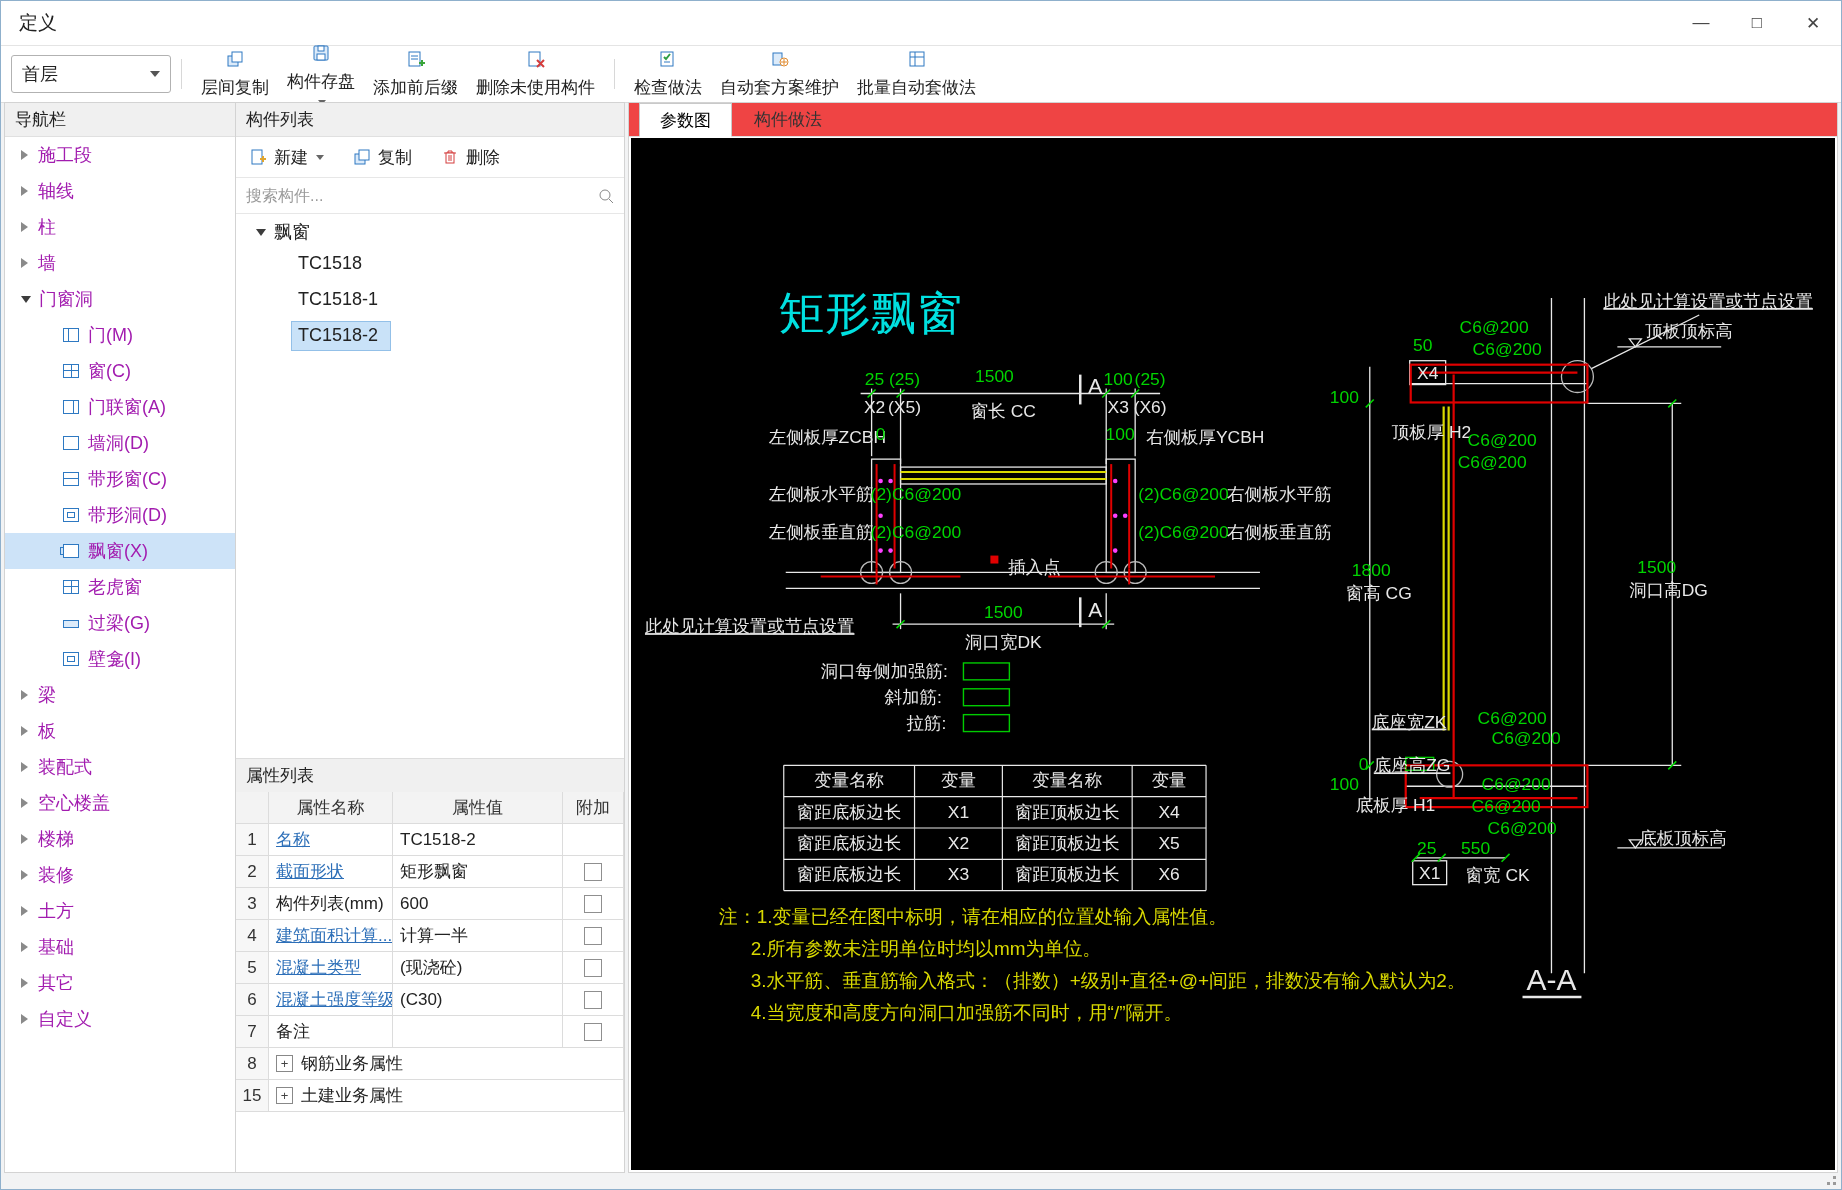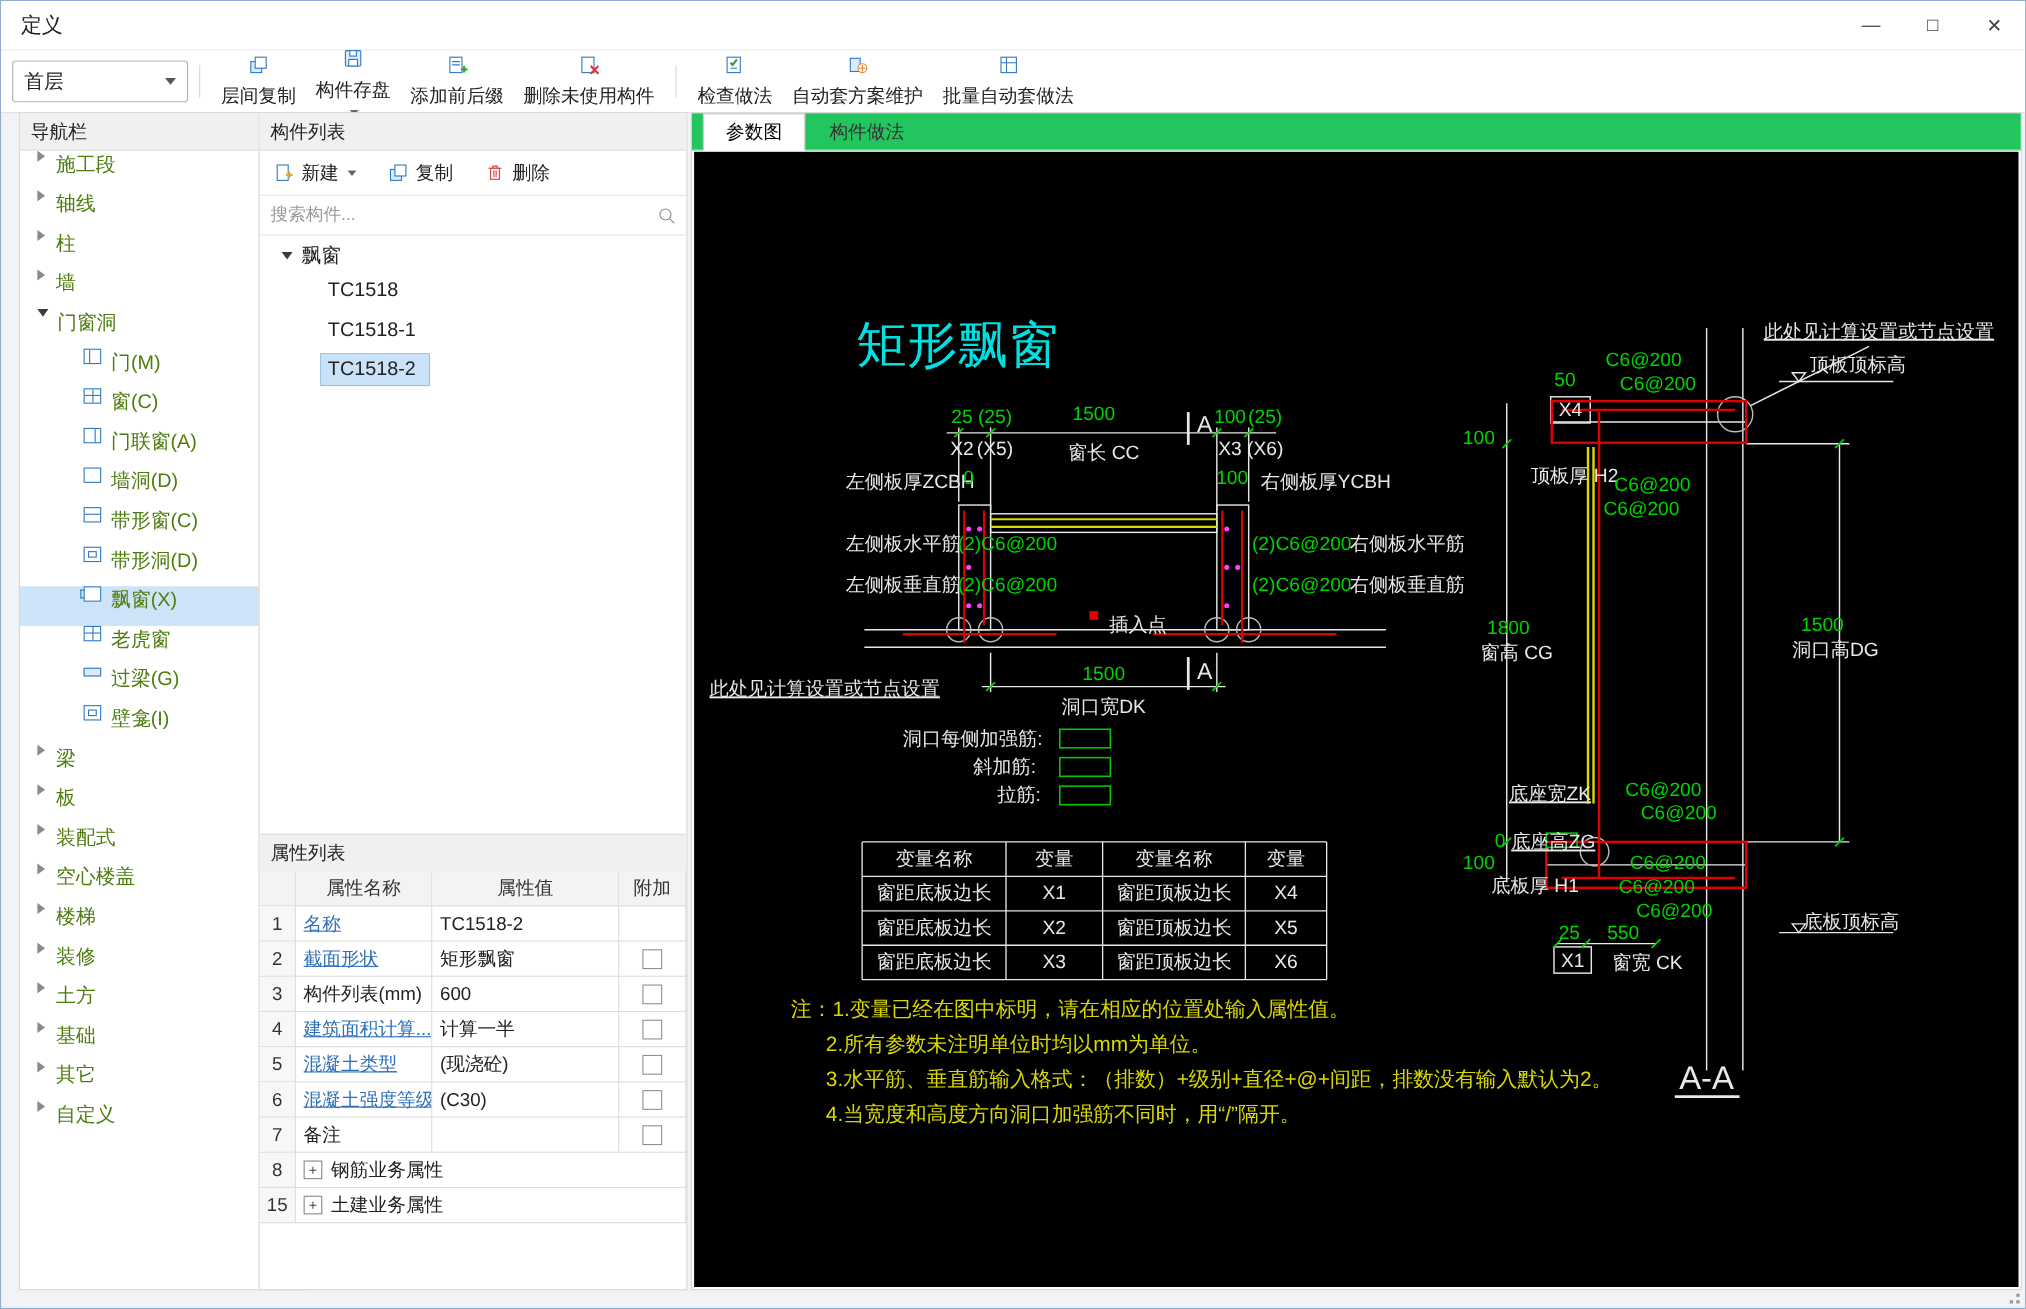--- a/index.html
+++ b/index.html
@@ -16,27 +16,27 @@
   
   .toolbar{height:56px;background:#fff;border-bottom:1px solid #dcdcdc;display:flex;align-items:center;padding:0 10px;}
   .floor-select{width:138px;height:36px;border:1px solid #b2b2b2;border-radius:3px;background:#fff;display:flex;align-items:center;justify-content:space-between;padding:0 10px;font-size:18px;color:#222;}
   .caret{width:0;height:0;border-left:5px solid transparent;border-right:5px solid transparent;border-top:6px solid #555;}
   .tb-sep{width:1px;height:30px;background:#d8d8d8;margin:0 10px;}
   .tb-btn{display:flex;align-items:center;gap:7px;font-size:17px;color:#222;padding:6px 9px;white-space:nowrap;flex-direction:column;}
   .tb-btn svg{flex:none;}
   .sm-caret{width:0;height:0;border-left:4px solid transparent;border-right:4px solid transparent;border-top:5px solid #666;margin-left:2px;}
   
   .panel{position:absolute;top:101px;bottom:16px;background:#fff;border:1px solid #d3d3d3;box-sizing:border-box;}
-  #nav-panel{left:16px;width:260px;}
+  #nav-panel{left:3px;width:260px;}
   #mid-panel{left:234px;width:390px;}
   #right-panel{left:627px;right:3px;}
   .panel-hd{height:33px;background:#f0f0f0;border-bottom:1px solid #e0e0e0;display:flex;align-items:center;padding-left:10px;font-size:17px;color:#222;}
   
   .nav-tree{position:absolute;top:34px;left:0;right:0;bottom:0;overflow:hidden;}
-  .nav-item{height:36px;display:flex;align-items:flex-start;font-size:18px;color:#4d7c0f;padding-left:16px;}
+  .nav-item{height:36px;display:flex;align-items:center;font-size:18px;color:#a21caf;padding-left:16px;}
   .nav-item .tri-r{width:0;height:0;border-left:7px solid #8a8a8a;border-top:5px solid transparent;border-bottom:5px solid transparent;margin-right:10px;flex:none;}
   .nav-item .tri-d{width:0;height:0;border-top:7px solid #3c3c3c;border-left:5px solid transparent;border-right:5px solid transparent;margin-right:8px;flex:none;}
   .nav-item.child{padding-left:58px;}
   .nav-item.sel{background:#cde3f8;}
   .nicon{width:16px;height:14px;border:1px solid #2e79c2;background:#fff;position:relative;margin-right:9px;flex:none;box-sizing:border-box;}
   .nicon.grid::before{content:"";position:absolute;left:48%;top:0;bottom:0;border-left:1px solid #2e79c2;}
   .nicon.grid::after{content:"";position:absolute;top:44%;left:0;right:0;border-top:1px solid #2e79c2;}
   .nicon.vsplit::before{content:"";position:absolute;left:30%;top:0;bottom:0;border-left:1px solid #2e79c2;}
   .nicon.vsplit2::before{content:"";position:absolute;left:62%;top:0;bottom:0;border-left:1px solid #2e79c2;}
   .nicon.hsplit::after{content:"";position:absolute;top:44%;left:0;right:0;border-top:1px solid #2e79c2;}
@@ -61,21 +61,21 @@
   .prow.span2{grid-template-columns:33px 355px;}
   .pc{border-right:1px solid #dcdcdc;border-bottom:1px solid #dcdcdc;display:flex;align-items:center;padding:0 7px;font-size:17px;color:#222;box-sizing:border-box;overflow:hidden;white-space:nowrap;}
   .pc.num{justify-content:center;background:#f7f7f7;color:#333;padding:0;}
   .pc.center{justify-content:center;padding:0;}
   .prow.hdr .pc{background:#f3f3f3;justify-content:center;color:#333;}
   .pname.link{color:#2d6fb8;text-decoration:underline;}
   .cb{width:16px;height:16px;border:1px solid #8f8f8f;background:#fff;}
   .plusbox{width:15px;height:15px;border:1px solid #888;display:flex;align-items:center;justify-content:center;font-size:13px;color:#444;margin-right:8px;flex:none;line-height:1;}
   .plusbox::before{content:"+";}
   
-  .tabrow{height:33px;background:#22c55e;border-bottom:1px solid #ddd;display:flex;align-items:center;padding-left:10px;gap:2px;font-family:Liberation Serif, serif;}
+  .tabrow{height:33px;background:#ef4444;border-bottom:1px solid #ddd;display:flex;align-items:flex-start;padding-left:10px;gap:2px;font-family:Liberation Serif, serif;}
   .tab{height:32px;display:flex;align-items:center;padding:0 20px;font-size:17px;color:#333;}
   .tab.active{background:#fff;border:1px solid #c9c9c9;border-bottom:1px solid #fff;color:#000;}
   .cad{position:absolute;top:35px;left:2px;right:2px;bottom:2px;background:#000;}
   .cad svg{display:block;width:100%;height:100%;}
   .cad svg text{font-family:"Liberation Sans",sans-serif;}
   
   .grip{position:absolute;right:5px;bottom:4px;width:14px;height:14px;}
   .grip i{position:absolute;width:3px;height:3px;background:#9a9a9a;}
   .grip i:nth-child(1){right:0;bottom:0;}
   .grip i:nth-child(2){right:6px;bottom:0;}

